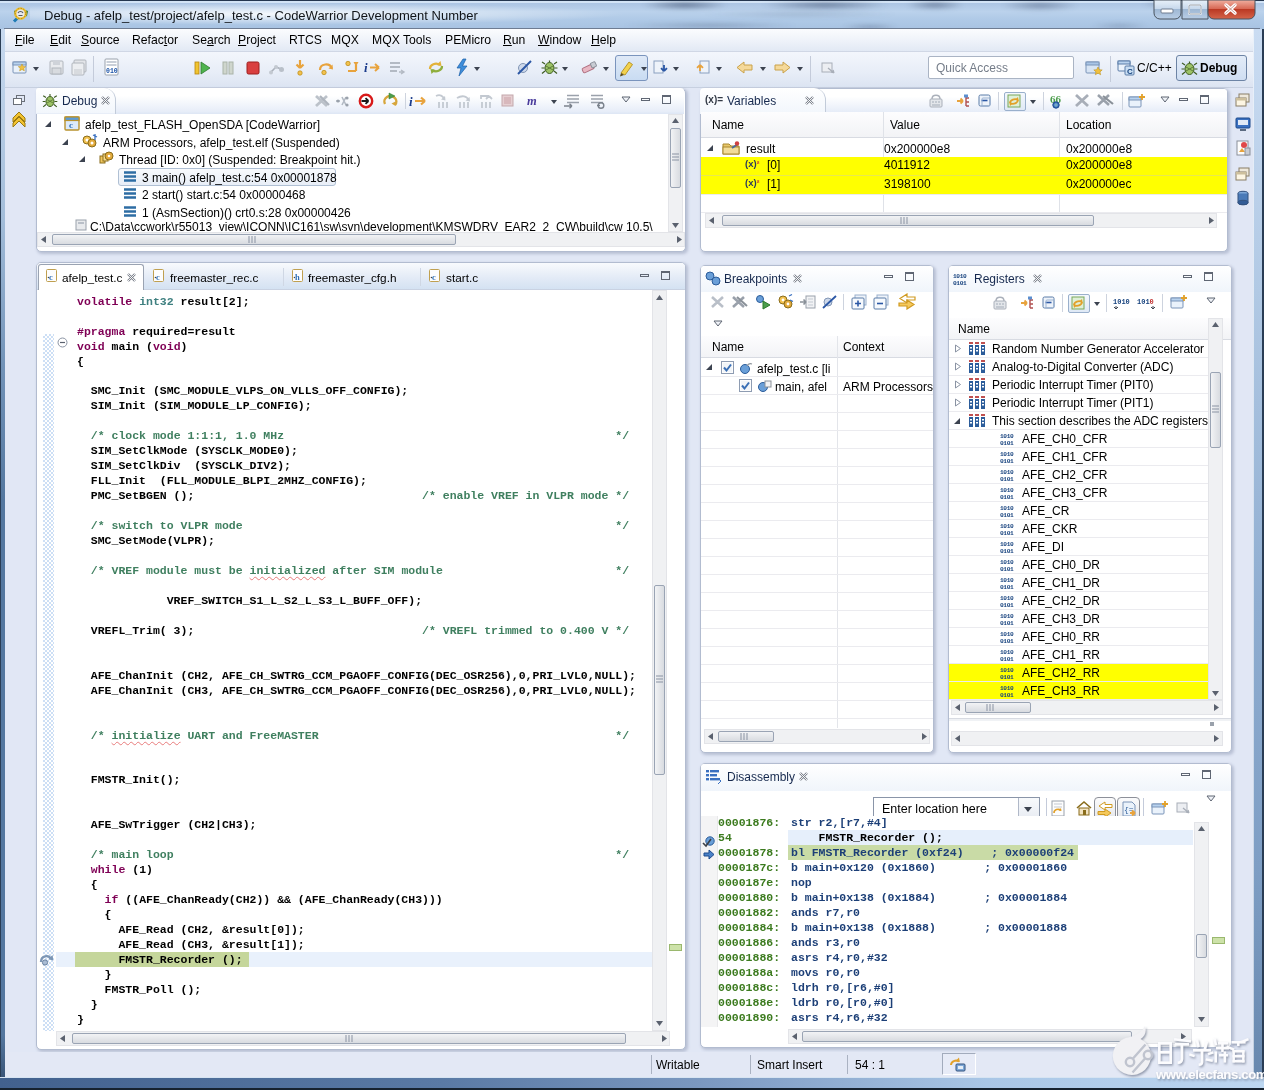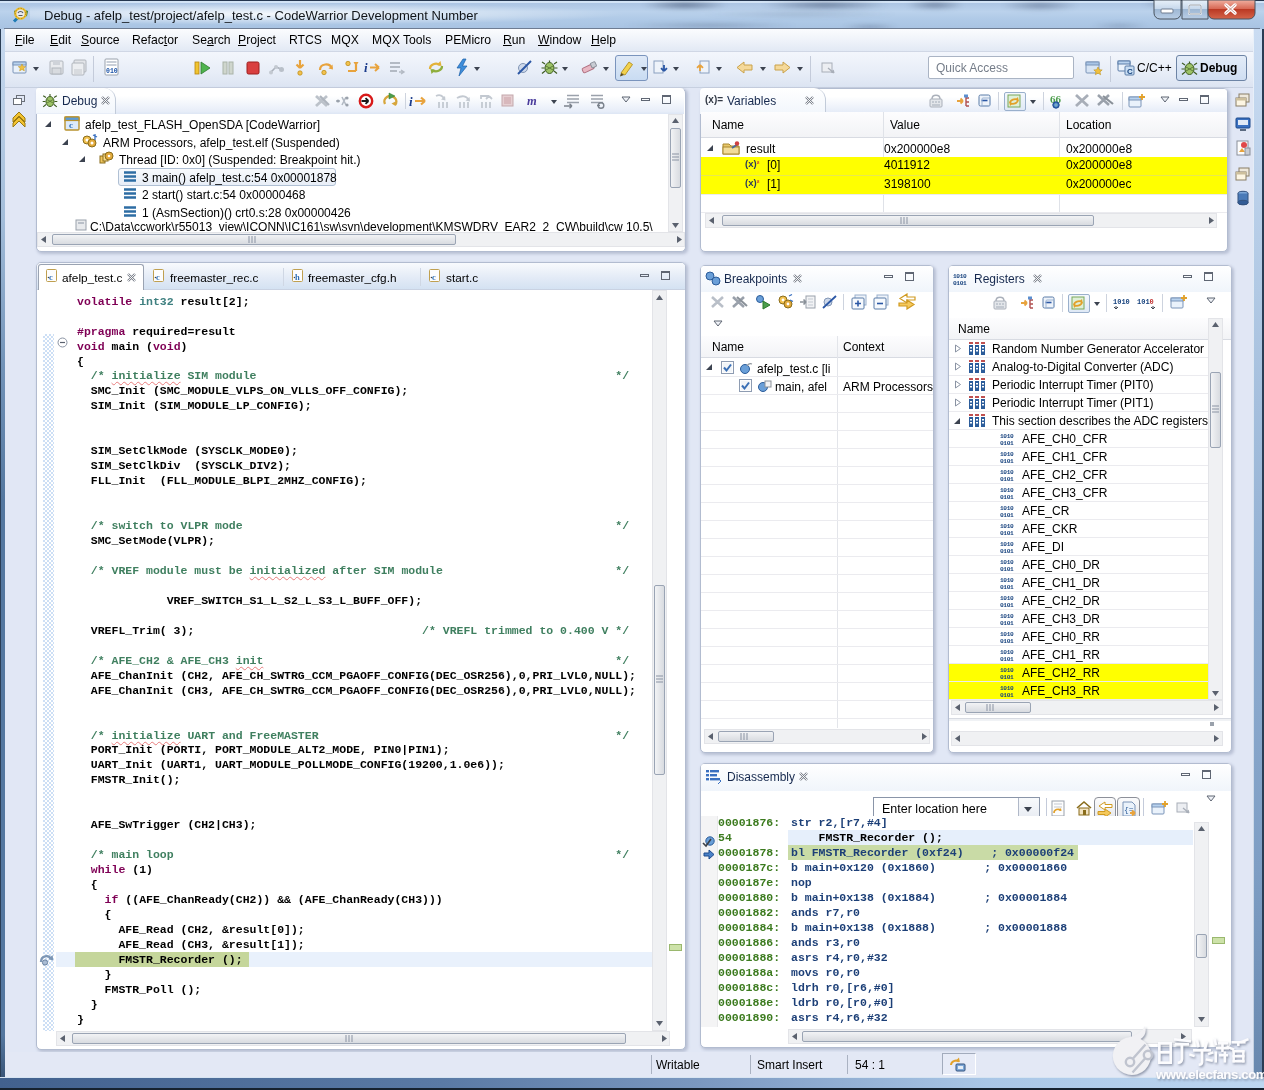--- a/index.html
+++ b/index.html
@@ -590,37 +590,35 @@
 <svg class="ab" style="left:39px;top:951px" width="16" height="15" viewBox="0 0 16 15">
     <path d="M2 11 C2 4 10 4 11.5 7.5" stroke="#7c96b5" stroke-width="2.4" fill="none"></path>
     <path d="M13.5 4 l.8 5.4 -5-1.2z" fill="#7c96b5"></path>
     <circle cx="6" cy="11.5" r="2.6" fill="#a9bcd4" stroke="#6a82a0"></circle>
   </svg>
 <div class="ab" style="left:77px;top:290px;width:575px;height:741px;overflow:hidden;position:absolute">
 <div class="cl" style="top:4px"><span class="kw">volatile</span> <span class="ty">int32</span> result[2];</div>
 <div class="cl" style="top:34px"><span class="kw">#pragma</span> required=result</div>
 <div class="cl" style="top:49px"><span class="kw">void</span> <b>main</b> (<span class="kw">void</span>)</div>
 <div class="cl" style="top:64px">{</div>
-<div class="cl" style="top:78px">  <span class="cm">/* <span class="sp">initialize</span> SIM module                                                    */</span></div>
 <div class="cl" style="top:93px">  SMC_Init (SMC_MODULE_VLPS_ON_VLLS_OFF_CONFIG);</div>
 <div class="cl" style="top:108px">  SIM_Init (SIM_MODULE_LP_CONFIG);</div>
+<div class="cl" style="top:138px">  <span class="cm">/* clock mode 1:1:1, 1.0 MHz                                                */</span></div>
 <div class="cl" style="top:153px">  SIM_SetClkMode (SYSCLK_MODE0);</div>
 <div class="cl" style="top:168px">  SIM_SetClkDiv  (SYSCLK_DIV2);</div>
 <div class="cl" style="top:183px">  FLL_Init  (FLL_MODULE_BLPI_2MHZ_CONFIG);</div>
+<div class="cl" style="top:198px">  PMC_SetBGEN ();                                 <span class="cm">/* enable VREF in VLPR mode */</span></div>
 <div class="cl" style="top:228px">  <span class="cm">/* switch to VLPR mode                                                      */</span></div>
 <div class="cl" style="top:243px">  SMC_SetMode(VLPR);</div>
 <div class="cl" style="top:273px">  <span class="cm">/* VREF module must be <span class="sp">initialized</span> after SIM module                         */</span></div>
 <div class="cl" style="top:303px">             VREF_SWITCH_S1_L_S2_L_S3_L_BUFF_OFF);</div>
 <div class="cl" style="top:333px">  VREFL_Trim( 3);                                 <span class="cm">/* VREFL trimmed to 0.400 V */</span></div>
-<div class="cl" style="top:363px">  <span class="cm">/* AFE_CH2 &amp; AFE_CH3 <span class="sp">init</span>                                                   */</span></div>
 <div class="cl" style="top:378px">  AFE_ChanInit (CH2, AFE_CH_SWTRG_CCM_PGAOFF_CONFIG(DEC_OSR256),0,PRI_LVL0,NULL);</div>
 <div class="cl" style="top:393px">  AFE_ChanInit (CH3, AFE_CH_SWTRG_CCM_PGAOFF_CONFIG(DEC_OSR256),0,PRI_LVL0,NULL);</div>
 <div class="cl" style="top:438px">  <span class="cm">/* <span class="sp">initialize</span> UART and FreeMASTER                                           */</span></div>
-<div class="cl" style="top:452px">  PORT_Init (PORTI, PORT_MODULE_ALT2_MODE, PIN0|PIN1);</div>
-<div class="cl" style="top:467px">  UART_Init (UART1, UART_MODULE_POLLMODE_CONFIG(19200,1.0e6));</div>
 <div class="cl" style="top:482px">  FMSTR_Init();</div>
 <div class="cl" style="top:527px">  AFE_SwTrigger (CH2|CH3);</div>
 <div class="cl" style="top:557px">  <span class="cm">/* main loop                                                                */</span></div>
 <div class="cl" style="top:572px">  <span class="kw">while</span> (1)</div>
 <div class="cl" style="top:587px">  {</div>
 <div class="cl" style="top:602px">    <span class="kw">if</span> ((AFE_ChanReady(CH2)) &amp;&amp; (AFE_ChanReady(CH3)))</div>
 <div class="cl" style="top:617px">    {</div>
 <div class="cl" style="top:632px">      AFE_Read (CH2, &amp;result[0]);</div>
 <div class="cl" style="top:647px">      AFE_Read (CH3, &amp;result[1]);</div>
 <div class="cl" style="top:662px">      FMSTR_Recorder ();</div>

